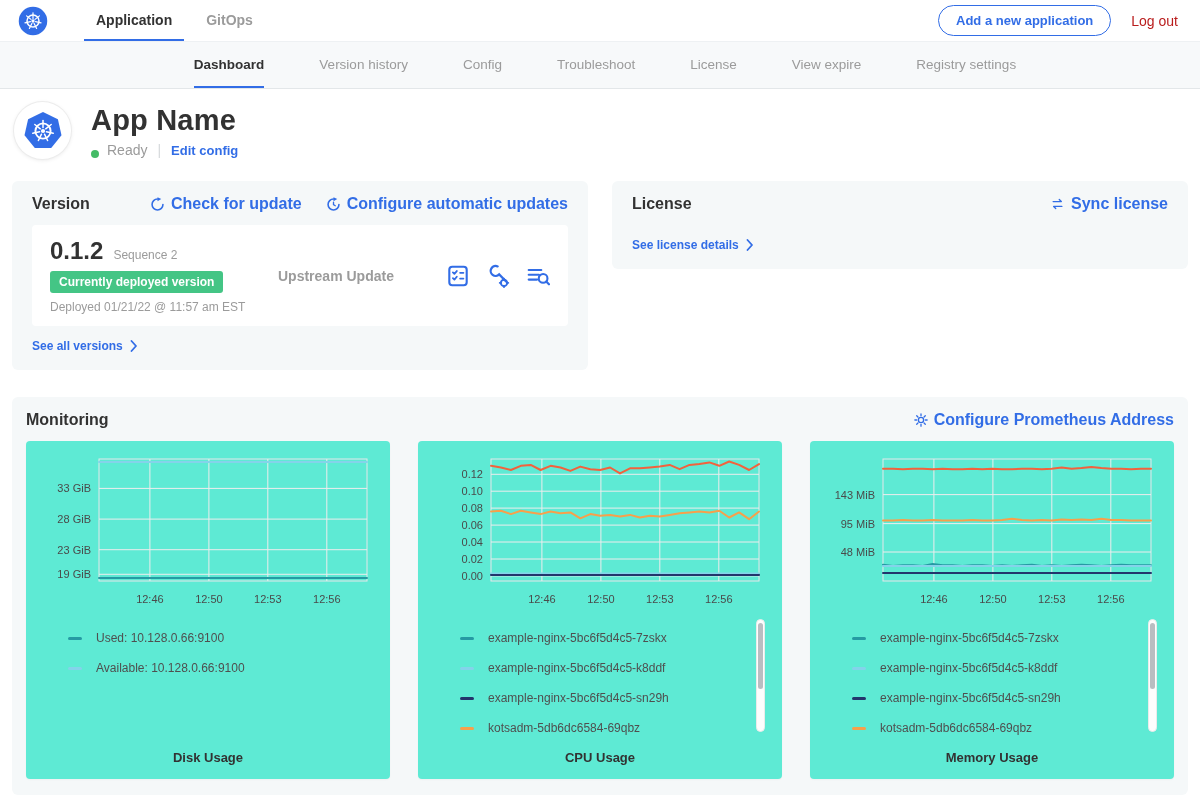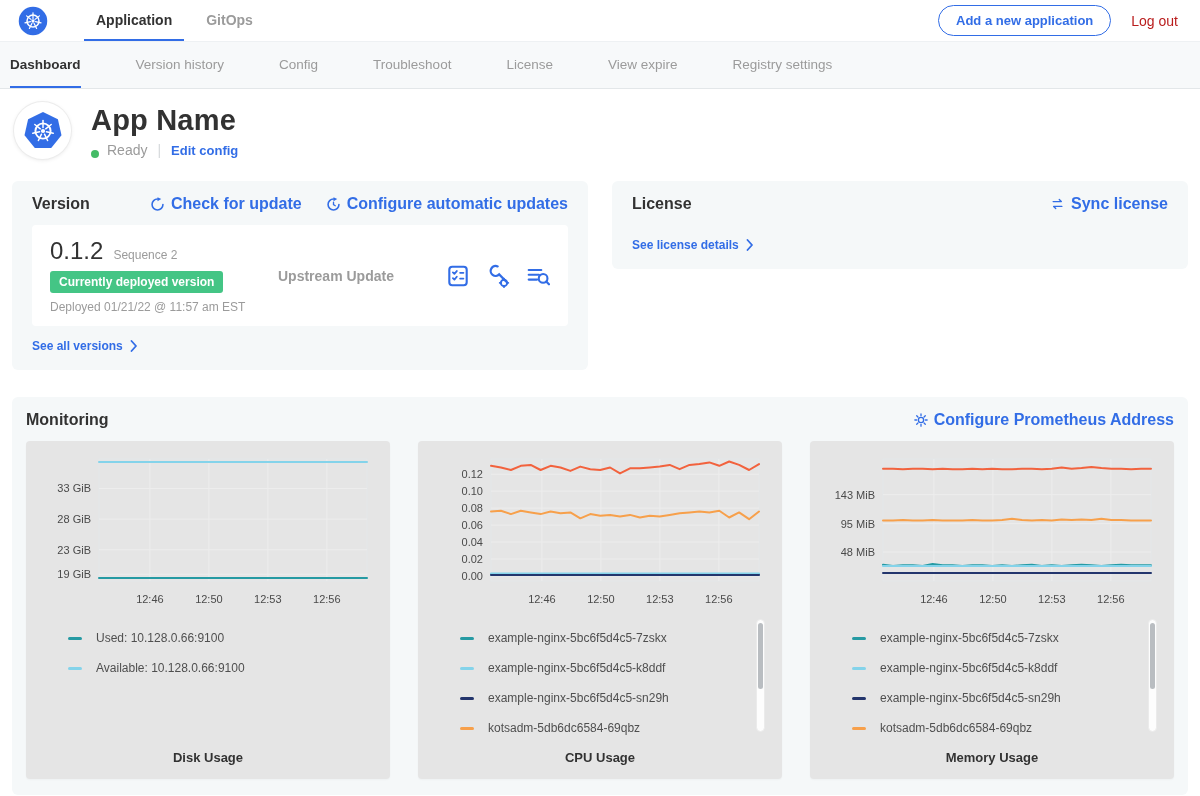--- a/index.html
+++ b/index.html
@@ -37,21 +37,21 @@
     font-size: 13px; font-weight: bold; cursor: pointer;
     font-family: "Liberation Sans", sans-serif;
   }
   .logout { font-size: 14px; color: #b91c1c; cursor: pointer; }
 
   
   .subnav {
     height: 47px;
     background: #f7f9fa;
     border-bottom: 1px solid #e3e7e9;
-    display: flex; justify-content: flex-start; align-items: stretch;
+    display: flex; justify-content: center; align-items: stretch;
     gap: 55px;
     padding-left: 10px;
   }
   .subnav-tab {
     display: flex; align-items: center;
     font-size: 13.5px; color: #9b9b9b;
     border-bottom: 2px solid transparent; cursor: pointer;
   }
   .subnav-tab.active { color: #323232; font-weight: bold; border-bottom-color: #326de6; }
 
@@ -78,21 +78,21 @@
   .card-title { font-size: 16px; font-weight: bold; color: #323232; }
   .card-links { margin-left: auto; display: flex; gap: 24px; }
   .icon-link {
     display: flex; align-items: center; gap: 6px;
     color: #326de6; font-size: 16px; font-weight: bold; cursor: pointer;
   }
   .inner-card { background: #fff; border-radius: 4px; padding: 12px 18px; }
   .version-inner { display: flex; align-items: center; }
   .version-left { min-width: 218px; }
   .ver-row { display: flex; align-items: baseline; gap: 10px; }
-  .ver-num { font-size: 24px; font-weight: normal; color: #323232; }
+  .ver-num { font-size: 24px; font-weight: bold; color: #323232; }
   .ver-seq { font-size: 12px; color: #9b9b9b; }
   .deployed-badge {
     display: inline-block; background: #44c585; color: #fff;
     font-size: 12px; font-weight: bold; padding: 4px 9px; border-radius: 3px;
     margin: 6px 0 7px;
   }
   .deployed-ts { font-size: 12px; color: #9b9b9b; }
   .ver-source { flex: 1; font-size: 14px; font-weight: bold; color: #9b9b9b; padding-left: 10px; }
   .ver-actions { display: flex; gap: 16px; align-items: center; }
   .ver-action { cursor: pointer; display: flex; }
@@ -111,21 +111,21 @@
     display: inline-flex; align-items: center; gap: 5px;
     background: #d4eafb; color: #2f9fe0; font-size: 12px; font-weight: bold;
     padding: 3px 9px; border-radius: 3px;
   }
   .expiry { font-size: 13px; color: #9b9b9b; }
 
   
   .monitoring { margin: 27px 12px 0; background: #f5f8f9; border-radius: 6px; padding: 14px 14px 16px; }
   .charts-row { display: flex; gap: 28px; margin-top: 6px; }
   .chart-card {
-    flex: 1; background: #e5e5e5; border-radius: 4px;
+    flex: 1; background: #5eead4; border-radius: 4px;
     padding: 10px 10px 14px;
     display: flex; flex-direction: column; height: 338px;
     box-shadow: 0 1px 2px rgba(0,0,0,0.03);
   }
   .chart-svg { width: 100%; height: 166px; flex: none; }
   .legend { position: relative; flex: 1; padding: 14px 20px 0 32px; overflow: hidden; }
   .legend-item { display: flex; align-items: center; gap: 14px; margin-bottom: 16px; }
   .legend-dash { width: 14px; height: 3px; border-radius: 1.5px; flex: none; }
   .legend-label { font-size: 12px; color: #4f4f4f; }
   .legend-scrollbar {

